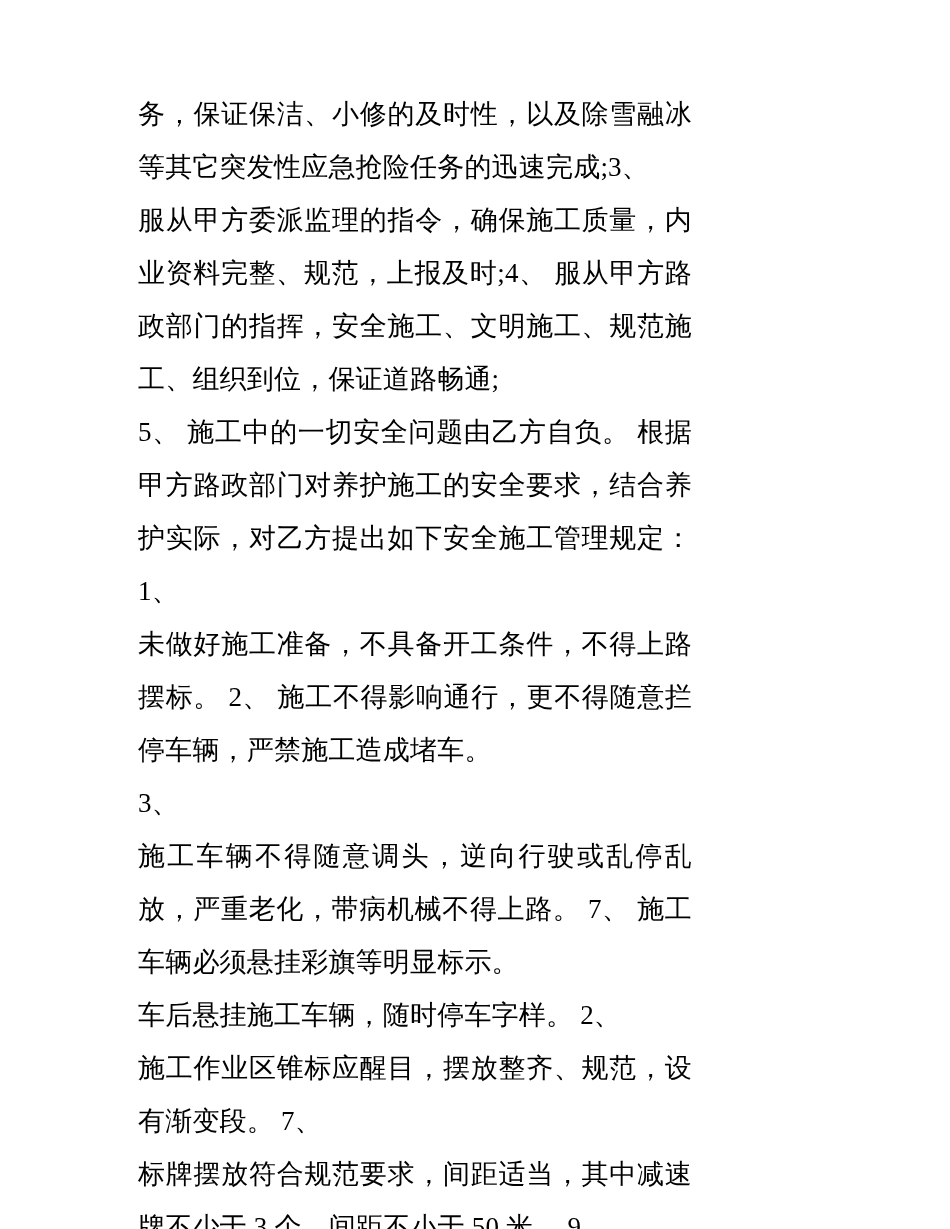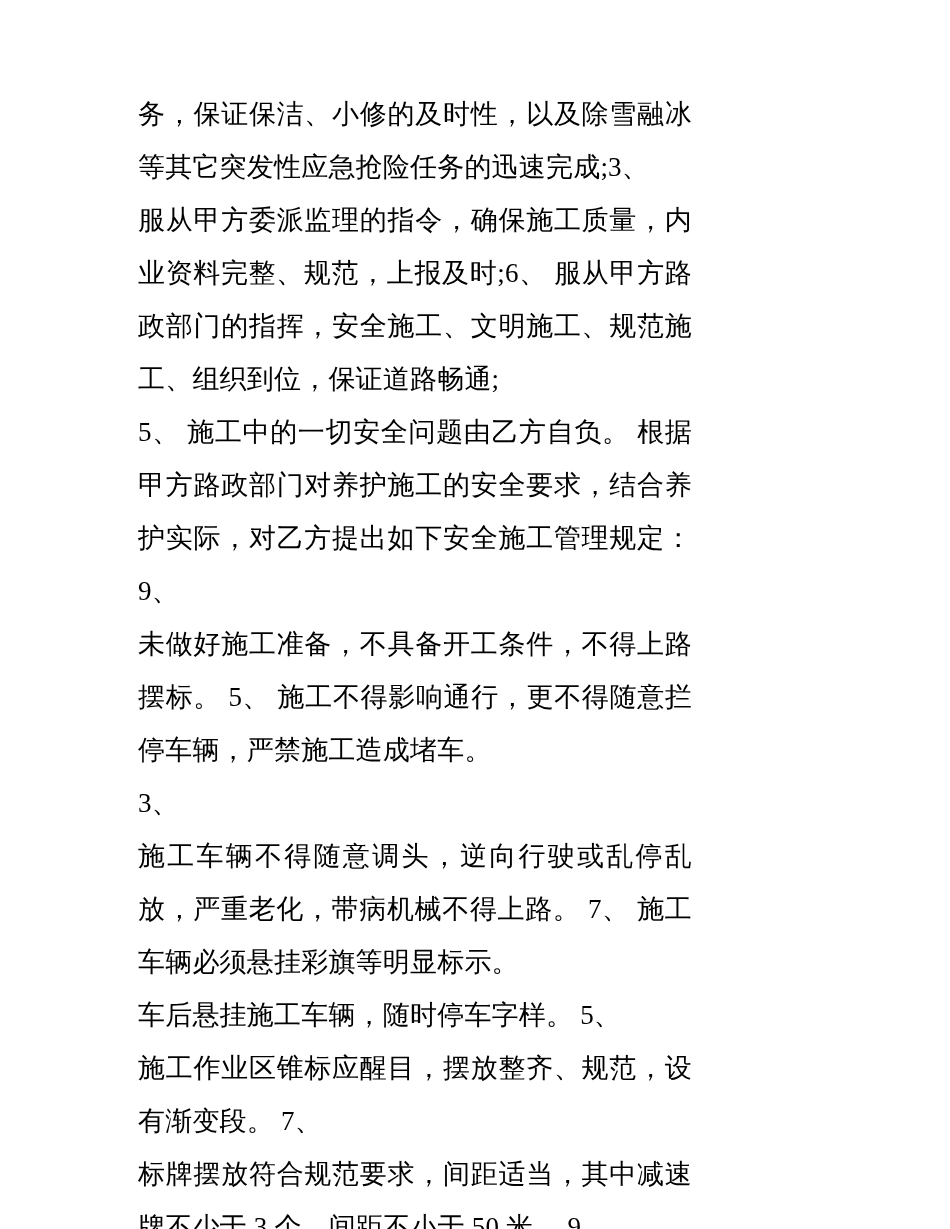--- a/index.html
+++ b/index.html
@@ -36,23 +36,23 @@
   .para + .para {
     margin-top: 0px;
   }
 </style>
 </head>
 <body>
 
 <div class="page">
   <div class="doc-body">
     <p class="para">务，保证保洁、小修的及时性，以及除雪融冰等其它突发性应急抢险任务的迅速完成;3、</p>
-    <p class="para">服从甲方委派监理的指令，确保施工质量，内业资料完整、规范，上报及时;6、 服从甲方路政部门的指挥，安全施工、文明施工、规范施工、组织到位，保证道路畅通;</p>
-    <p class="para">5、 施工中的一切安全问题由乙方自负。 根据甲方路政部门对养护施工的安全要求，结合养护实际，对乙方提出如下安全施工管理规定： 9、</p>
-    <p class="para">未做好施工准备，不具备开工条件，不得上路摆标。 5、 施工不得影响通行，更不得随意拦停车辆，严禁施工造成堵车。</p>
+    <p class="para">服从甲方委派监理的指令，确保施工质量，内业资料完整、规范，上报及时;4、 服从甲方路政部门的指挥，安全施工、文明施工、规范施工、组织到位，保证道路畅通;</p>
+    <p class="para">5、 施工中的一切安全问题由乙方自负。 根据甲方路政部门对养护施工的安全要求，结合养护实际，对乙方提出如下安全施工管理规定： 1、</p>
+    <p class="para">未做好施工准备，不具备开工条件，不得上路摆标。 2、 施工不得影响通行，更不得随意拦停车辆，严禁施工造成堵车。</p>
     <p class="para">3、</p>
     <p class="para">施工车辆不得随意调头，逆向行驶或乱停乱放，严重老化，带病机械不得上路。 7、 施工车辆必须悬挂彩旗等明显标示。</p>
-    <p class="para">车后悬挂施工车辆，随时停车字样。 5、</p>
+    <p class="para">车后悬挂施工车辆，随时停车字样。 2、</p>
     <p class="para">施工作业区锥标应醒目，摆放整齐、规范，设有渐变段。 7、</p>
     <p class="para">标牌摆放符合规范要求，间距适当，其中减速牌不少于 3 个，间距不小于 50 米。 9、</p>
 
   </div>
 </div>
 
 </body></html>

